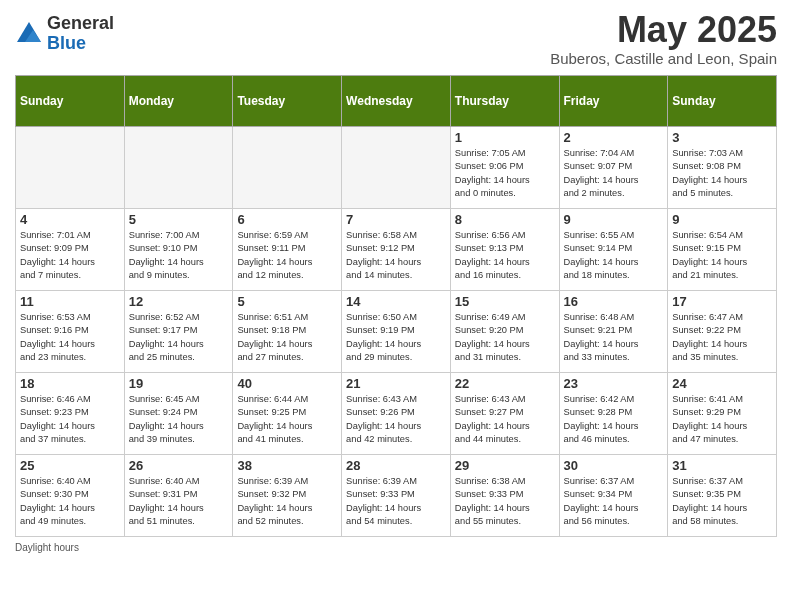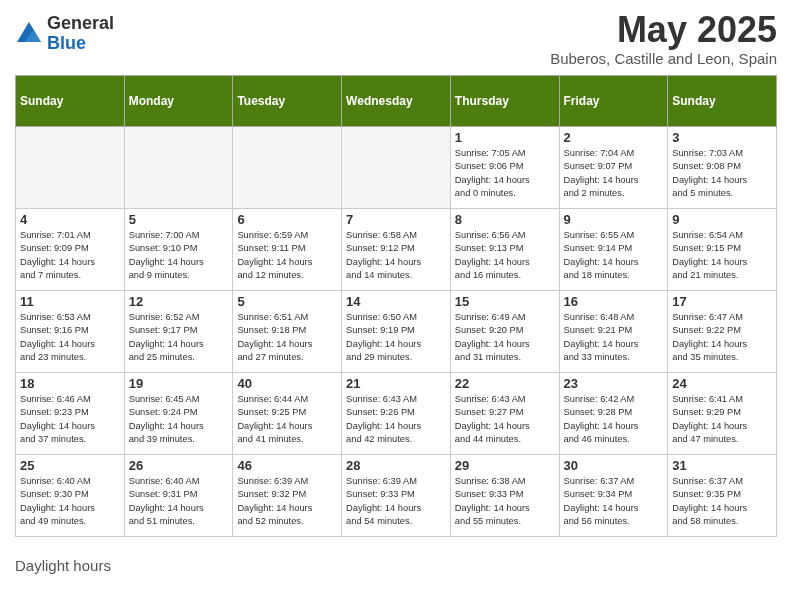--- a/index.html
+++ b/index.html
@@ -90,22 +90,22 @@
       color: #333;
       display: block;
       margin-bottom: 2px;
     }
     .day-info {
       line-height: 1.45;
       font-size: 9.3px;
       color: #333;
     }
     .footer {
-      margin-top: 20px;
-      font-size: 15px;
+      margin-top: 5px;
+      font-size: 10px;
       color: #555;
       text-align: left;
     }
   </style>
 </head>
 <body>
 
 <div class="page">
   <div class="header">
     <div class="logo">
@@ -248,21 +248,21 @@
         <tr>
           <td>
             <span class="day-number">25</span>
             <div class="day-info">Sunrise: 6:40 AM<br>Sunset: 9:30 PM<br>Daylight: 14 hours<br>and 49 minutes.</div>
           </td>
           <td>
             <span class="day-number">26</span>
             <div class="day-info">Sunrise: 6:40 AM<br>Sunset: 9:31 PM<br>Daylight: 14 hours<br>and 51 minutes.</div>
           </td>
           <td>
-            <span class="day-number">46</span>
+            <span class="day-number">38</span>
             <div class="day-info">Sunrise: 6:39 AM<br>Sunset: 9:32 PM<br>Daylight: 14 hours<br>and 52 minutes.</div>
           </td>
           <td>
             <span class="day-number">28</span>
             <div class="day-info">Sunrise: 6:39 AM<br>Sunset: 9:33 PM<br>Daylight: 14 hours<br>and 54 minutes.</div>
           </td>
           <td>
             <span class="day-number">29</span>
             <div class="day-info">Sunrise: 6:38 AM<br>Sunset: 9:33 PM<br>Daylight: 14 hours<br>and 55 minutes.</div>
           </td>

